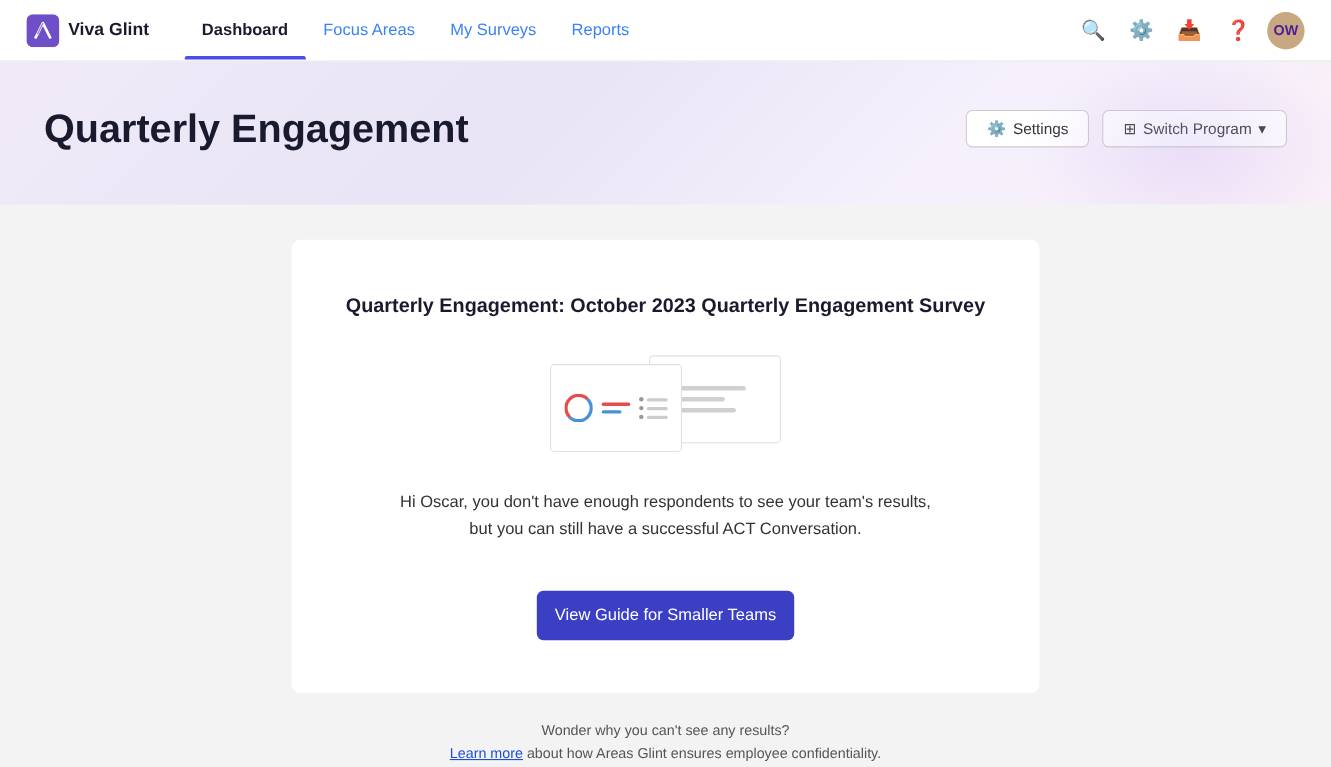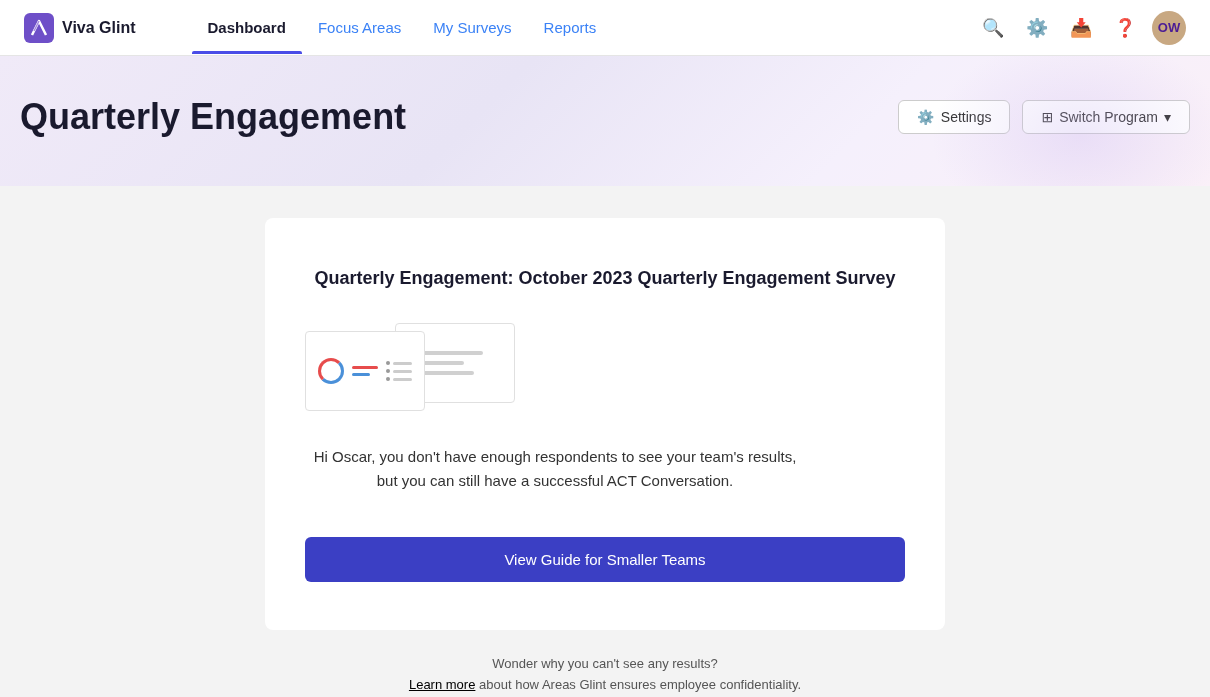--- a/index.html
+++ b/index.html
@@ -7,21 +7,20 @@
 
     
     .navbar {
       background: #fff;
       height: 56px;
       display: flex;
       padding: 0 24px;
       border-bottom: 1px solid #e5e5e5;
       position: relative;
       z-index: 10;
-      gap: 24px;
     }
     .nav-logo {
       display: flex;
       align-items: center;
       gap: 8px;
       margin-right: 32px;
     }
     .nav-logo-icon {
       width: 30px;
       height: 30px;
@@ -87,21 +86,21 @@
       justify-content: center;
       font-size: 13px;
       font-weight: 600;
       color: #4c1d95;
       cursor: pointer;
     }
 
     
     .hero {
       background: linear-gradient(135deg, #f0eaf8 0%, #e8e4f5 40%, #f5f0fc 70%, #faf0f8 100%);
-      padding: 40px 20px 48px;
+      padding: 40px 40px 48px;
       display: flex;
       align-items: center;
       justify-content: space-between;
       min-height: 120px;
       position: relative;
       overflow: hidden;
     }
     .hero::before {
       content: '';
       position: absolute;
@@ -153,20 +152,21 @@
 
     
     .card {
       background: #fff;
       border-radius: 8px;
       max-width: 680px;
       margin: 0 auto;
       padding: 48px 40px 48px;
       display: flex;
       flex-direction: column;
+      align-items: center;
       text-align: center;
     }
     .card-title {
       font-size: 18px;
       font-weight: 600;
       color: #1a1a2e;
       margin-bottom: 32px;
       line-height: 1.4;
     }
 
@@ -273,21 +273,21 @@
 
     
     .footer-note {
       text-align: center;
       margin-top: 24px;
       font-size: 13px;
       color: #555;
       line-height: 1.6;
     }
     .footer-note a {
-      color: #000000;
+      color: #1d4ed8;
       text-decoration: underline;
     }
   </style>
 </head>
 <body>
 
 <nav class="navbar">
   <div class="nav-logo">
     <svg class="nav-logo-icon" viewBox="0 0 30 30" fill="none">
       <rect width="30" height="30" rx="6" fill="#6e4fc8"></rect>

